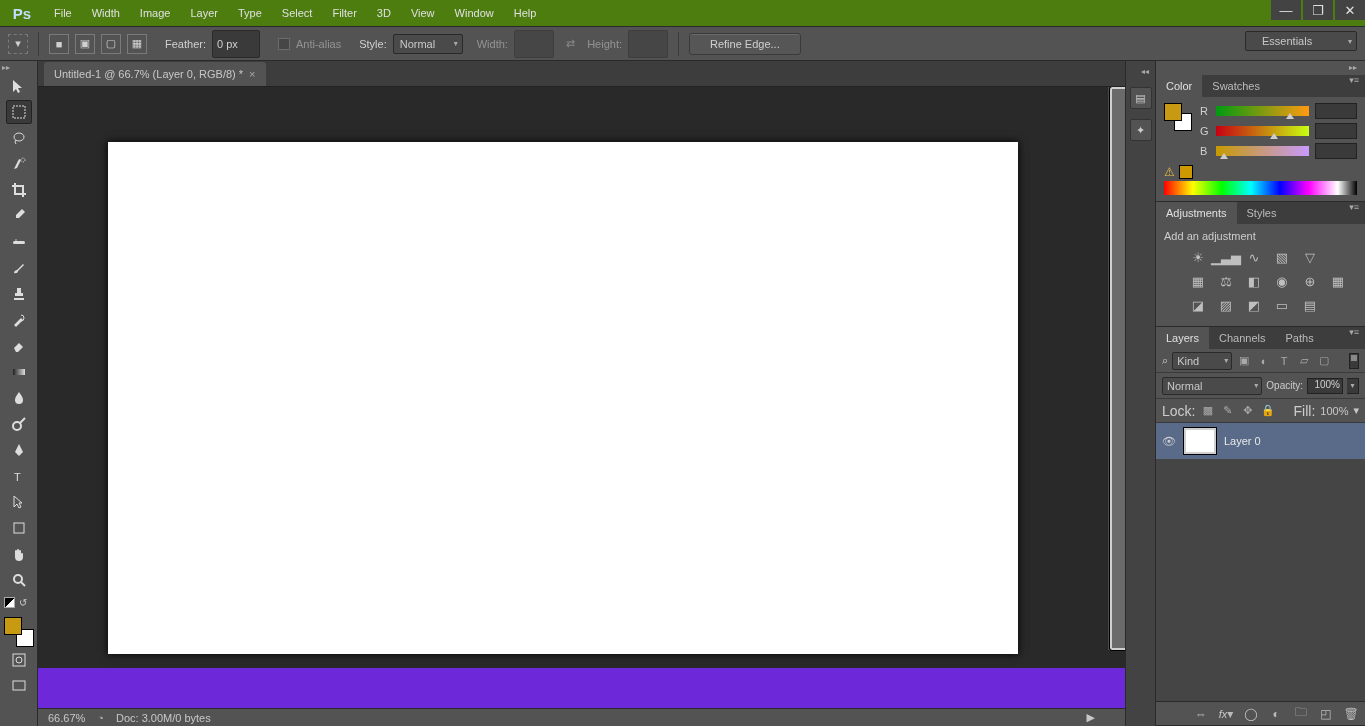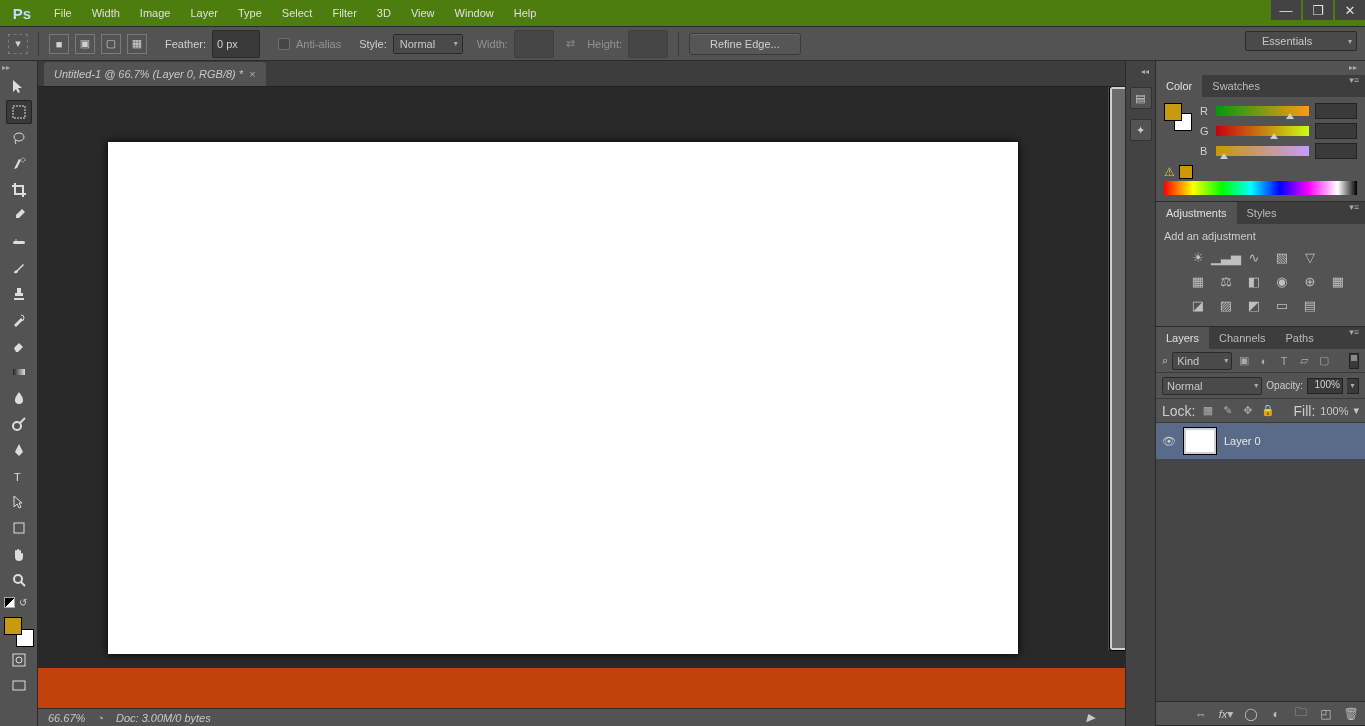--- a/index.html
+++ b/index.html
@@ -24,21 +24,21 @@
 .toolbox { width:38px; background:#535353; border-right:1px solid #2a2a2a; display:flex; flex-direction:column; align-items:center; padding-top:2px;}
 .expand-tab { width:12px; height:10px; font-size:8px; color:#aaa; align-self:flex-start; margin-left:2px;}
 .tool { width:26px; height:24px; display:flex; align-items:center; justify-content:center; color:#d8d8d8; cursor:pointer; margin:1px 0; position:relative;}
 .tool.active { background:#3a3a3a; border:1px solid #222; border-radius:2px;}
 .tool svg { width:16px; height:16px; }
 .color-swatches { position:relative; width:30px; height:30px; margin-top:4px;}
 .color-swatches .fg { position:absolute; width:18px; height:18px; top:0; left:0; border:1px solid #000; z-index:2;}
 .color-swatches .bg { position:absolute; width:18px; height:18px; bottom:0; right:0; background:#fff; border:1px solid #000;}
 .tool-sml { width:14px; height:14px; margin:2px;}
 
-.doc-area { flex:1; background:#c2410c; display:flex; flex-direction:column; position:relative;font-style:italic;}
+.doc-area { flex:1; background:#6d28d9; display:flex; flex-direction:column; position:relative;}
 .tabbar { height:26px; background:#3d3d3d; display:flex; align-items:flex-end; border-bottom:1px solid #222;}
 .doc-tab { height:24px; background:#535353; padding:0 10px; display:flex; align-items:center; gap:6px; border-top-left-radius:3px; border-top-right-radius:3px; margin-left:6px; color:#d0d0d0; font-size:11px;}
 .doc-tab .close { color:#aaa; cursor:pointer;}
 .canvas-wrap { flex:1; position:relative; overflow:hidden; background:#292929;}
 .canvas { position:absolute; background:#fff; box-shadow:0 0 8px #000;}
 .scrollbar-v { position:absolute; right:0; top:0; bottom:18px; width:17px; background:#4a4a4a;}
 .scrollbar-v .thumb{ position:absolute; left:2px; right:2px; top:0; height:100%; background:#6a6a6a; border-radius:2px;}
 .statusbar { height:18px; background:#535353; border-top:1px solid #2a2a2a; display:flex; align-items:center; padding:0 10px; gap:12px; color:#d0d0d0;margin-top:40px;}
 .statusbar .arrow { margin-left:auto; margin-right:20px;}
 

